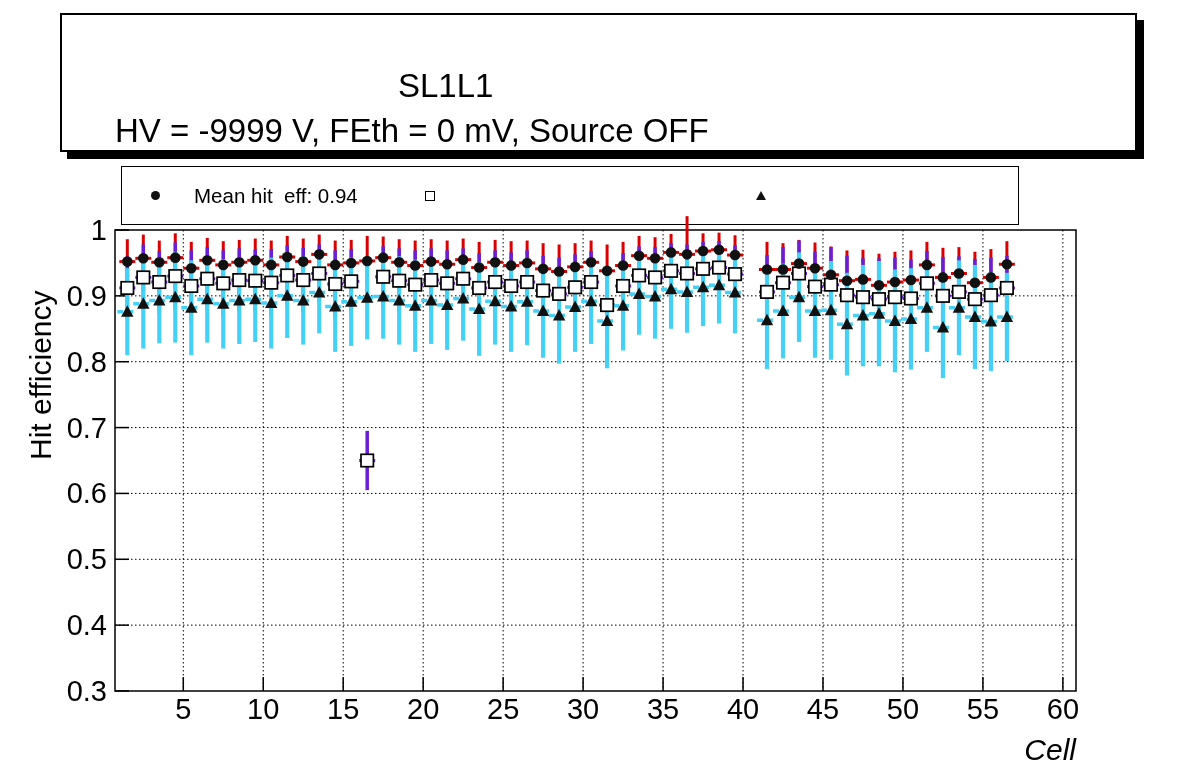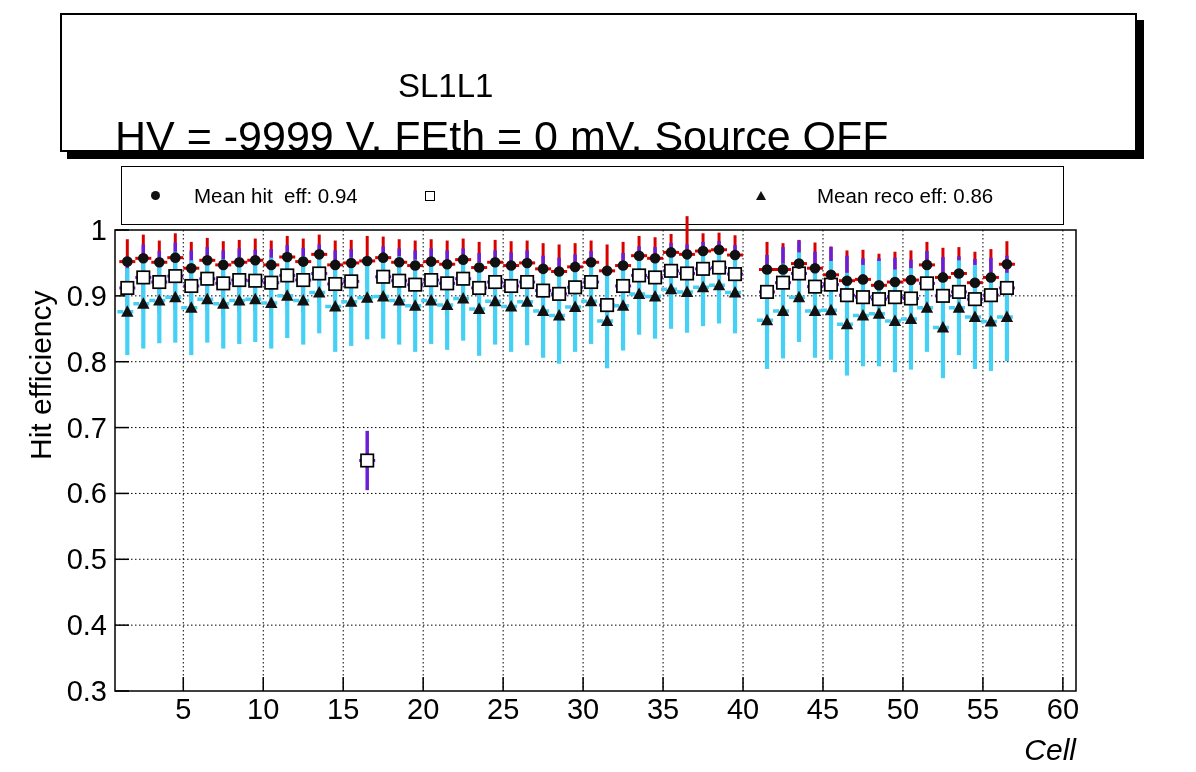--- a/index.html
+++ b/index.html
@@ -6,24 +6,24 @@
   .canvas{
     position:relative;width:1196px;height:772px;background:#ffffff;overflow:hidden;
     font-family:"Liberation Sans","DejaVu Sans",sans-serif;color:#000;
   }
   .title-box{
     position:absolute;left:60px;top:13px;width:1073px;height:135px;
     background:#fff;border:2px solid #000;box-shadow:7px 7px 0 0 #000;
   }
   .title-line1{position:absolute;left:53px;top:28px;font-size:33px;white-space:pre;}
   .title-line1 .board{position:absolute;left:283px;top:0;white-space:pre;margin-top:24px;}
-  .title-line2{position:absolute;left:53px;top:97px;font-size:43px;white-space:pre;}
+  .title-line2{position:absolute;left:53px;top:97px;font-size:33px;white-space:pre;}
   .legend{
     position:absolute;left:121px;top:166px;width:896px;height:57px;
-    background:#fff;border:1px solid #000;padding-left:45px;
+    background:#fff;border:1px solid #000;
   }
   .legend-entry{position:absolute;top:0;height:57px;}
   .legend-label{position:absolute;top:17px;font-size:20.5px;white-space:pre;}
   .lmark{position:absolute;}
   .lmark-circle{left:29px;top:24px;width:9px;height:9px;border-radius:50%;background:#111;}
   .lmark-square{left:303px;top:24px;width:8px;height:8px;border:1.5px solid #000;background:#fff;}
   .lmark-triangle{left:634px;top:24px;width:0;height:0;
     border-left:5.5px solid transparent;border-right:5.5px solid transparent;border-bottom:9px solid #111;}
   .y-axis-title{
     position:absolute;left:24px;top:460px;font-size:30px;white-space:pre;
@@ -47,21 +47,20 @@
   <div class="legend">
     <div class="legend-entry" style="left:0;width:300px;">
       <span class="lmark lmark-circle"></span>
       <span class="legend-label" style="left:72px;">Mean hit  eff: 0.94</span>
     </div>
     <div class="legend-entry" style="left:0;width:700px;">
       <span class="lmark lmark-square"></span>
     </div>
     <div class="legend-entry" style="left:0;width:896px;">
       <span class="lmark lmark-triangle"></span>
-      <span class="legend-label" style="left:695px;">Mean reco eff: 0.86</span>
     </div>
   </div>
 
   <div class="y-axis-title">Hit efficiency</div>
   <div class="x-axis-title">Cell</div>
 
   <svg width="1196" height="772" viewBox="0 0 1196 772" style="position:absolute;left:0;top:0;">
       <line x1="183.28873356631718" y1="230" x2="183.28873356631718" y2="691" stroke="#000" stroke-width="1" stroke-dasharray="1.5,2.5"></line>
       <line x1="263.2521218172741" y1="230" x2="263.2521218172741" y2="691" stroke="#000" stroke-width="1" stroke-dasharray="1.5,2.5"></line>
       <line x1="343.21551006823097" y1="230" x2="343.21551006823097" y2="691" stroke="#000" stroke-width="1" stroke-dasharray="1.5,2.5"></line>

